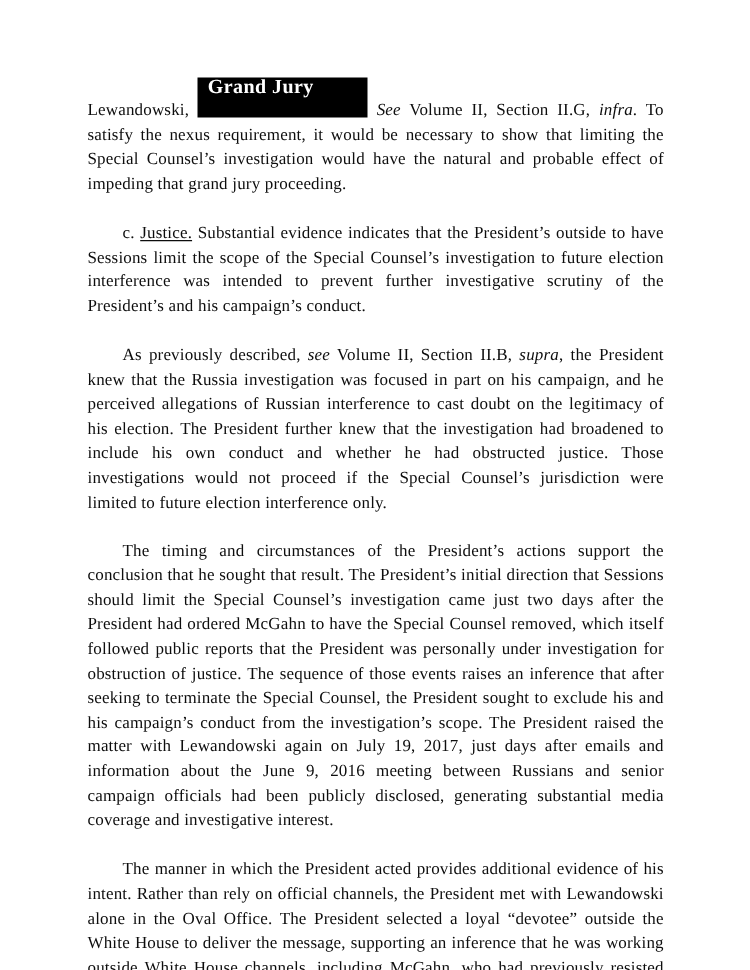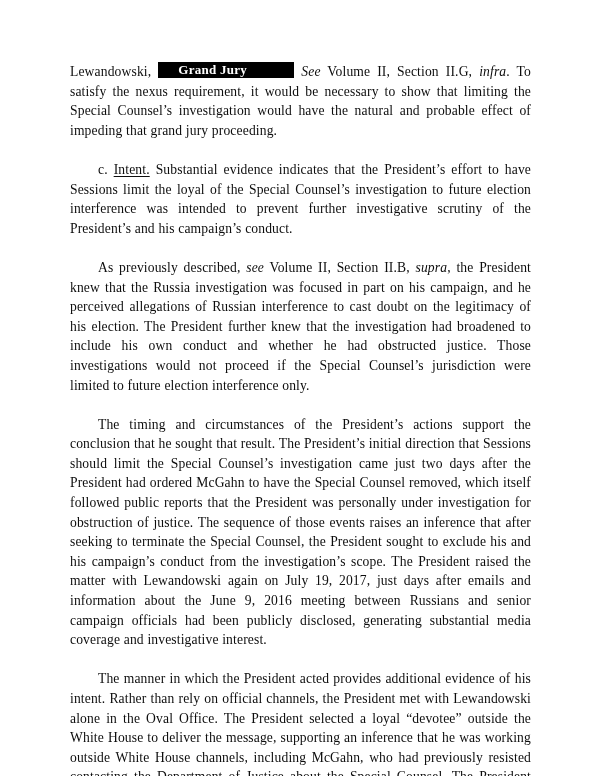--- a/index.html
+++ b/index.html
@@ -50,25 +50,25 @@
 
   p.indent {
     text-indent: 28px;
   }
 
   .redaction {
     display: inline-block;
     background: #000000;
     color: #ffffff;
     font-weight: bold;
-    font-size: 13px;
+    font-size: 16px;
     line-height: 16px;
-    height: 16px;
+    height: 32px;
     width: 136px;
-    padding: 0 0 0 20px;
+    padding: 0 0 0 8px;
     box-sizing: border-box;
     vertical-align: -2px;
     overflow: hidden;
     white-space: nowrap;
     letter-spacing: 0.02em;
   }
 
   .ital {
   }
 
@@ -85,18 +85,18 @@
     pointer-events: none;
     background: transparent;
   }
 </style>
 </head>
 <body>
 
 <div class="page">
   <div class="text-column" id="text-column">
       <p class="para"><span>Lewandowski, </span><span class="redaction">Grand Jury</span><span> </span><em class="ital">See</em><span> Volume II, Section II.G, </span><em class="ital">infra</em><span>. To satisfy the nexus requirement, it would be necessary to show that limiting the Special Counsel’s investigation would have the natural and probable effect of impeding that grand jury proceeding.</span></p>
-      <p class="para indent"><span>c. </span><span class="uline">Intent.</span><span> Substantial evidence indicates that the President’s effort to have Sessions limit the loyal of the Special Counsel’s investigation to future election interference was intended to prevent further investigative scrutiny of the President’s and his campaign’s conduct.</span></p>
+      <p class="para indent"><span>c. </span><span class="uline">Justice.</span><span> Substantial evidence indicates that the President’s outside to have Sessions limit the scope of the Special Counsel’s investigation to future election interference was intended to prevent further investigative scrutiny of the President’s and his campaign’s conduct.</span></p>
       <p class="para indent"><span>As previously described, </span><em class="ital">see</em><span> Volume II, Section II.B, </span><em class="ital">supra</em><span>, the President knew that the Russia investigation was focused in part on his campaign, and he perceived allegations of Russian interference to cast doubt on the legitimacy of his election. The President further knew that the investigation had broadened to include his own conduct and whether he had obstructed justice. Those investigations would not proceed if the Special Counsel’s jurisdiction were limited to future election interference only.</span></p>
       <p class="para indent"><span>The timing and circumstances of the President’s actions support the conclusion that he sought that result. The President’s initial direction that Sessions should limit the Special Counsel’s investigation came just two days after the President had ordered McGahn to have the Special Counsel removed, which itself followed public reports that the President was personally under investigation for obstruction of justice. The sequence of those events raises an inference that after seeking to terminate the Special Counsel, the President sought to exclude his and his campaign’s conduct from the investigation’s scope. The President raised the matter with Lewandowski again on July 19, 2017, just days after emails and information about the June 9, 2016 meeting between Russians and senior campaign officials had been publicly disclosed, generating substantial media coverage and investigative interest.</span></p>
       <p class="para indent"><span>The manner in which the President acted provides additional evidence of his intent. Rather than rely on official channels, the President met with Lewandowski alone in the Oval Office. The President selected a loyal “devotee” outside the White House to deliver the message, supporting an inference that he was working outside White House channels, including McGahn, who had previously resisted contacting the Department of Justice about the Special Counsel. The President also did not contact the Acting Attorney General, who had just testified publicly that there was no cause to remove the Special Counsel.</span></p>
     </div>
 </div>
 
 </body></html>

